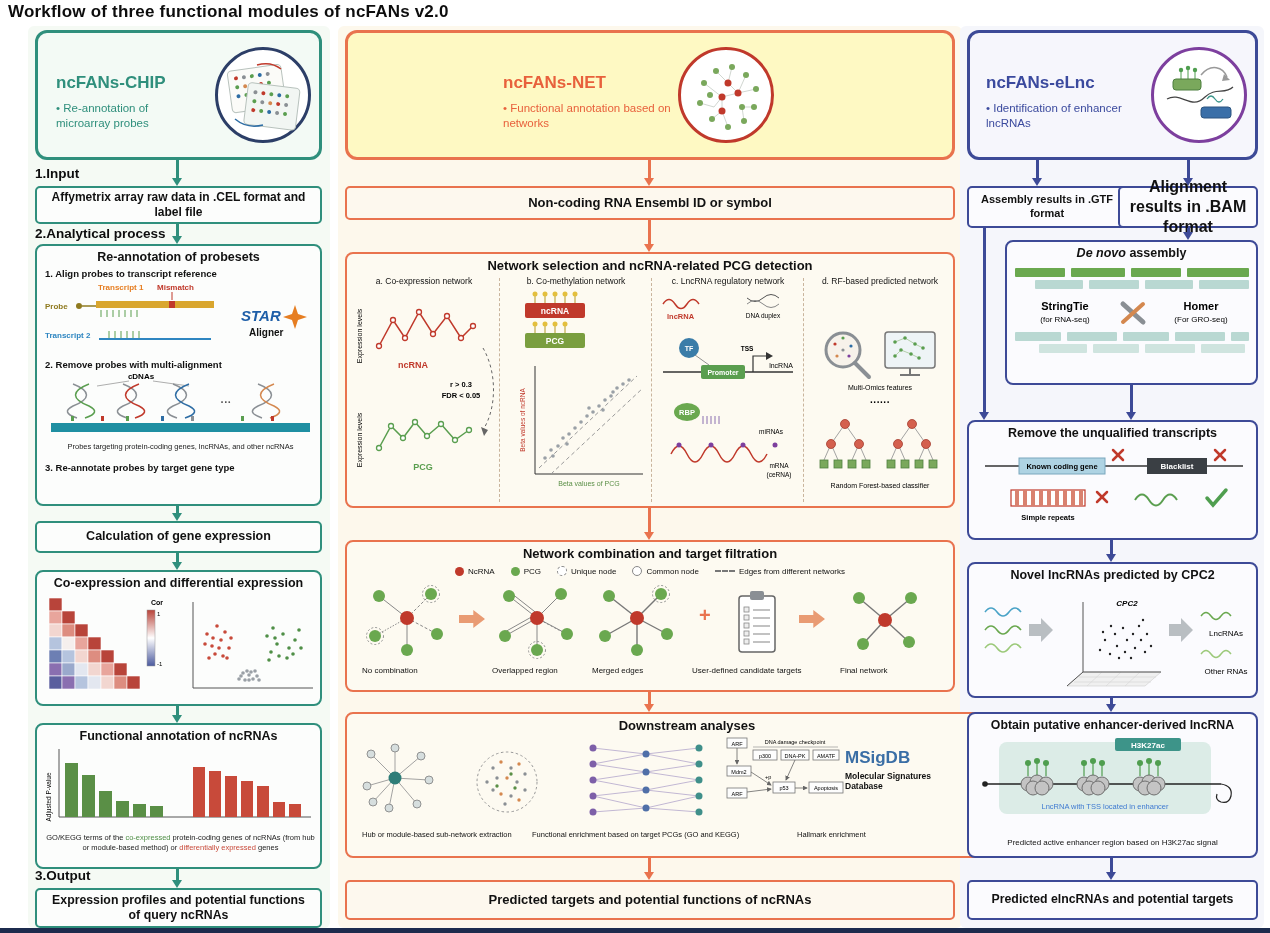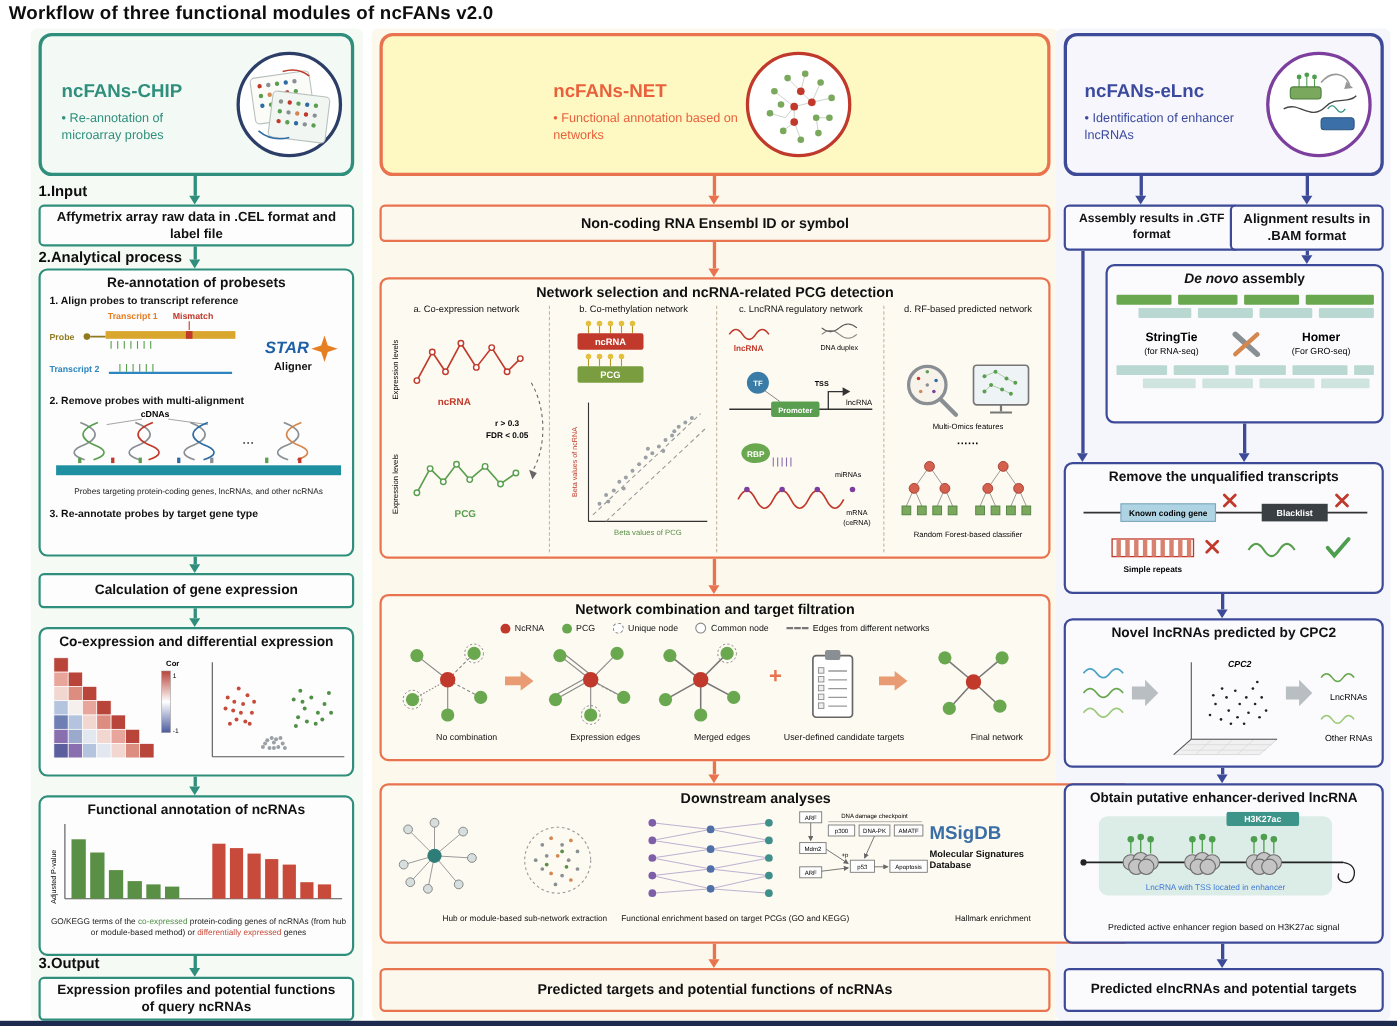--- a/index.html
+++ b/index.html
@@ -32,21 +32,21 @@
 .varrow.t{background:#2f8f7c}.varrow.o{background:#e9734e}.varrow.n{background:#3d4a97}
 .varrow::after{content:"";position:absolute;bottom:-8px;left:50%;transform:translateX(-50%);width:0;height:0;border:5.5px solid transparent;border-top-width:8px;border-bottom:0}
 .varrow.t::after{border-top-color:#2f8f7c}
 .varrow.o::after{border-top-color:#e9734e}
 .varrow.n::after{border-top-color:#3d4a97}
 .step{position:absolute;font-size:9.5px;font-weight:bold}
 .tinycap{position:absolute;text-align:center;font-size:7.5px;line-height:1.3}
 .subttl{position:absolute;text-align:center;font-size:8.5px;font-weight:normal}
 .dashsep{position:absolute;border-left:1px dashed #c9b49c}
 .fatarrow{position:absolute;background:#e99b73;clip-path:polygon(0% 28%,55% 28%,55% 0%,100% 50%,55% 100%,55% 72%,0% 72%)}
-.stagecap{position:absolute;text-align:right;font-size:8px;line-height:1.2}
+.stagecap{position:absolute;text-align:left;font-size:8px;line-height:1.2}
 .legend{position:absolute;display:flex;gap:16px;align-items:center;justify-content:center;font-size:8px}
 .lgitem{display:flex;align-items:center;gap:4px}
 .lgdot{width:9px;height:9px;border-radius:50%}
 .lgcirc{width:10px;height:10px;border-radius:50%;background:#fff}
 .lgdash{width:20px;border-top:2px dashed #777}
 .plus{position:absolute;font-size:20px;font-weight:bold;color:#e9734e}
 .bstrip{position:absolute;left:0;top:928px;width:1270px;height:5px;background:#1c2b4d}
 </style>
 </head>
 <body>
@@ -677,21 +677,21 @@
         </g>
       <circle cx="42" cy="36" r="7" fill="#c0392b"></circle>
       <g fill="#6aa84f">
           <circle cx="16" cy="14" r="6"></circle>
           <circle cx="68" cy="14" r="6"></circle>
           <circle cx="20" cy="60" r="6"></circle>
           <circle cx="66" cy="58" r="6"></circle>
         </g>
     </svg>
     <div class="stagecap" style="left:15px;top:124px;width:90px">No combination</div>
-    <div class="stagecap" style="left:145px;top:124px;width:90px">Expression edges</div>
+    <div class="stagecap" style="left:145px;top:124px;width:90px">Overlapped region</div>
     <div class="stagecap" style="left:245px;top:124px;width:90px">Merged edges</div>
     <div class="stagecap" style="left:345px;top:124px;width:130px">User-defined candidate targets</div>
     <div class="stagecap" style="left:493px;top:124px;width:90px">Final network</div>
   </div>
 
   <div class="varrow o" style="left:648px;top:692px;height:12px"></div>
   <div class="panel orange" style="left:345px;top:712px;width:684px;height:146px">
     <div class="ptitle" style="font-size:13px">Downstream analyses</div>
     <svg class="abs" style="left:12px;top:24px" width="205" height="86" viewBox="0 0 205 86">
       <g stroke="#999" stroke-width="0.9">
@@ -850,21 +850,21 @@
         <path d="M44,22 C54,10 66,14 70,24" fill="none" stroke="#999" stroke-width="1.5"></path>
           <polygon points="67,21 73,27 65,28" fill="#999"></polygon>
         <path d="M50,46 q4,-6 8,0 t8,0" fill="none" stroke="#3a9489" stroke-width="1.3"></path>
       </svg>
     </div>
   </div>
 
   <div class="varrow n" style="left:1036px;top:160px;height:18px"></div>
   <div class="varrow n" style="left:1187px;top:160px;height:18px"></div>
   <div class="iobox navy" style="left:967px;top:186px;width:160px;height:42px;font-size:11px">Assembly results in .GTF format</div>
-  <div class="iobox navy" style="left:1118px;top:186px;width:140px;height:42px;font-size:12px">Alignment results in .BAM format</div>
+  <div class="iobox navy" style="left:1118px;top:186px;width:140px;height:42px;font-size:16px">Alignment results in .BAM format</div>
 
   <div class="varrow n" style="left:983px;top:228px;height:184px"></div>
   <div class="varrow n" style="left:1187px;top:228px;height:4px"></div>
 
   <div class="panel navy" style="left:1005px;top:240px;width:253px;height:145px">
     <div class="ptitle"><span style="font-style:italic">De novo</span><span> assembly</span></div>
     <svg class="abs" style="left:6px;top:24px" width="241" height="96" viewBox="0 0 241 96">
       <g fill="#6aa84f">
           <rect x="2" y="2" width="50" height="9" rx="1"></rect>
           <rect x="58" y="2" width="54" height="9" rx="1"></rect>

